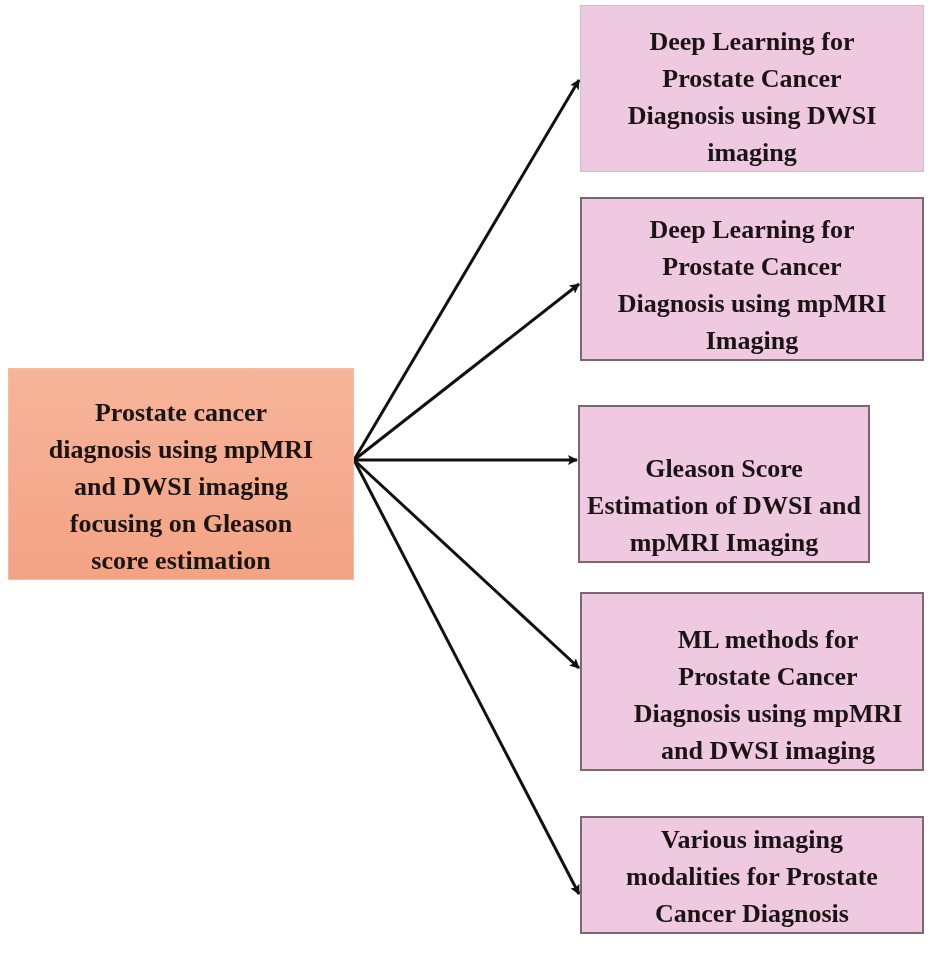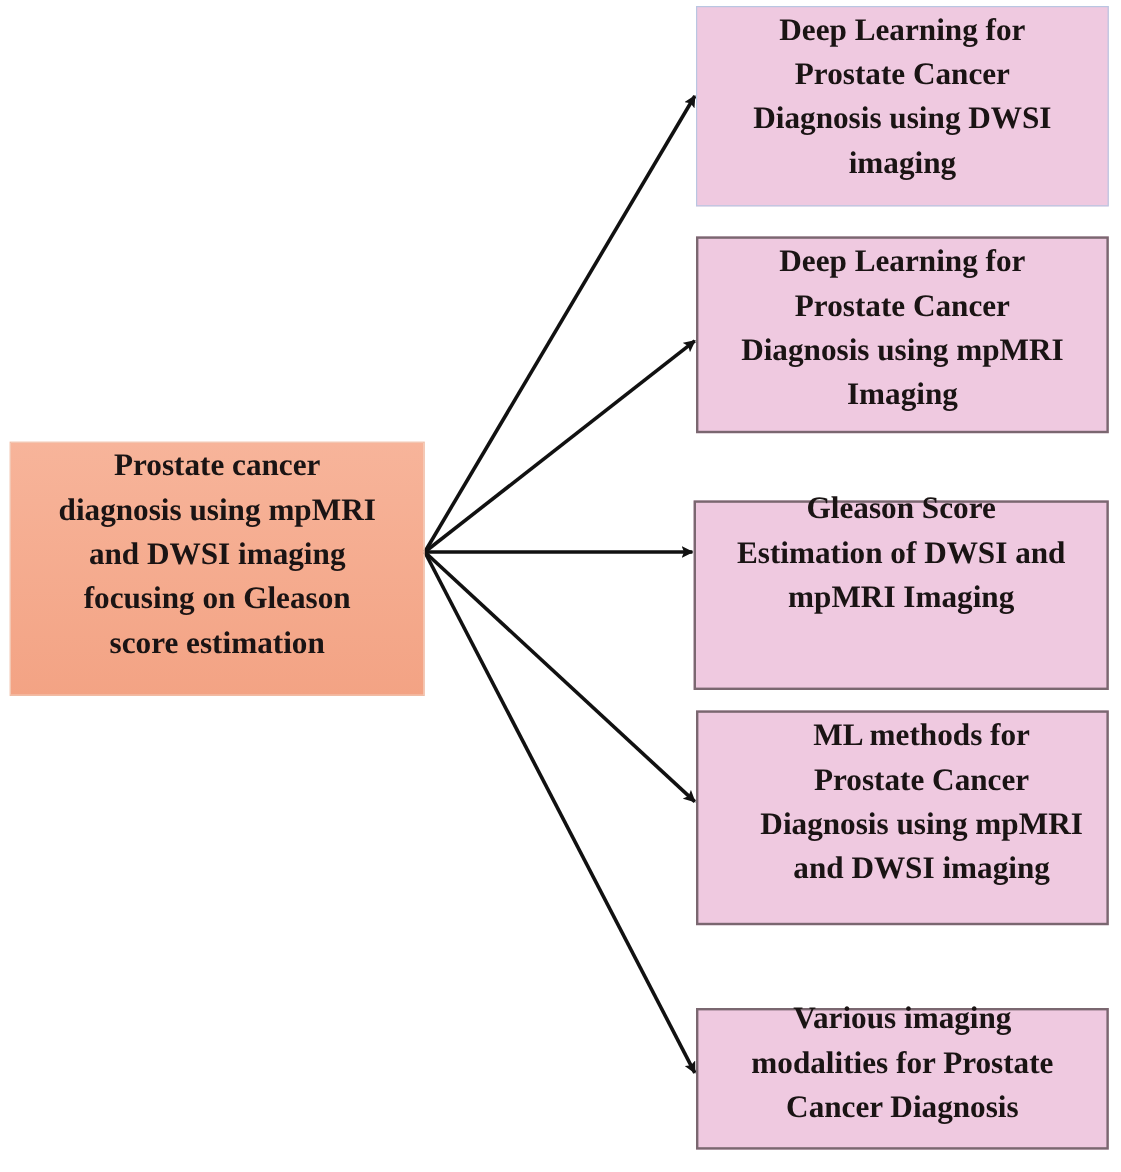--- a/index.html
+++ b/index.html
@@ -2,21 +2,21 @@
 <html><head>
   <meta charset="utf-8">
   <style>
     html, body { margin: 0; padding: 0; background: #ffffff; }
     body { width: 934px; height: 977px; position: relative; overflow: hidden; }
     #canvas { position: absolute; left: 0; top: 0; width: 934px; height: 977px; }
     .box {
       position: absolute;
       box-sizing: border-box;
       display: flex;
-      align-items: flex-start;
+      align-items: flex-end;
       justify-content: center;
       text-align: center;
       font-family: "Liberation Serif", "DejaVu Serif", serif;
       font-weight: bold;
       color: #1a1414;
       font-size: 26px;
       line-height: 37px;
     }
     .box .label { white-space: pre-line; display: block; }
     .main-box {
@@ -64,31 +64,31 @@
 imaging</span>
   </div>
 
   <div class="box child-box" style="top:197px;height:164px;">
     <span class="label">Deep Learning for
 Prostate Cancer
 Diagnosis using mpMRI
 Imaging</span>
   </div>
 
-  <div class="box child-box" style="top:417px;height:158px;left:578px;width:346px;">
+  <div class="box child-box" style="top:405px;height:158px;left:578px;width:292px;">
     <span class="label" style="margin-top:-14px;">Gleason Score
 Estimation of DWSI and
 mpMRI Imaging</span>
   </div>
 
   <div class="box child-box" style="top:592px;height:179px;padding-left:32px;">
     <span class="label">ML methods for
 Prostate Cancer
 Diagnosis using mpMRI
 and DWSI imaging</span>
   </div>
 
-  <div class="box child-box" style="top:840px;height:118px;">
+  <div class="box child-box" style="top:816px;height:118px;">
     <span class="label" style="margin-top:-12px;">Various imaging
 modalities for Prostate
 Cancer Diagnosis</span>
   </div>
 </div>
 
 </body></html>

